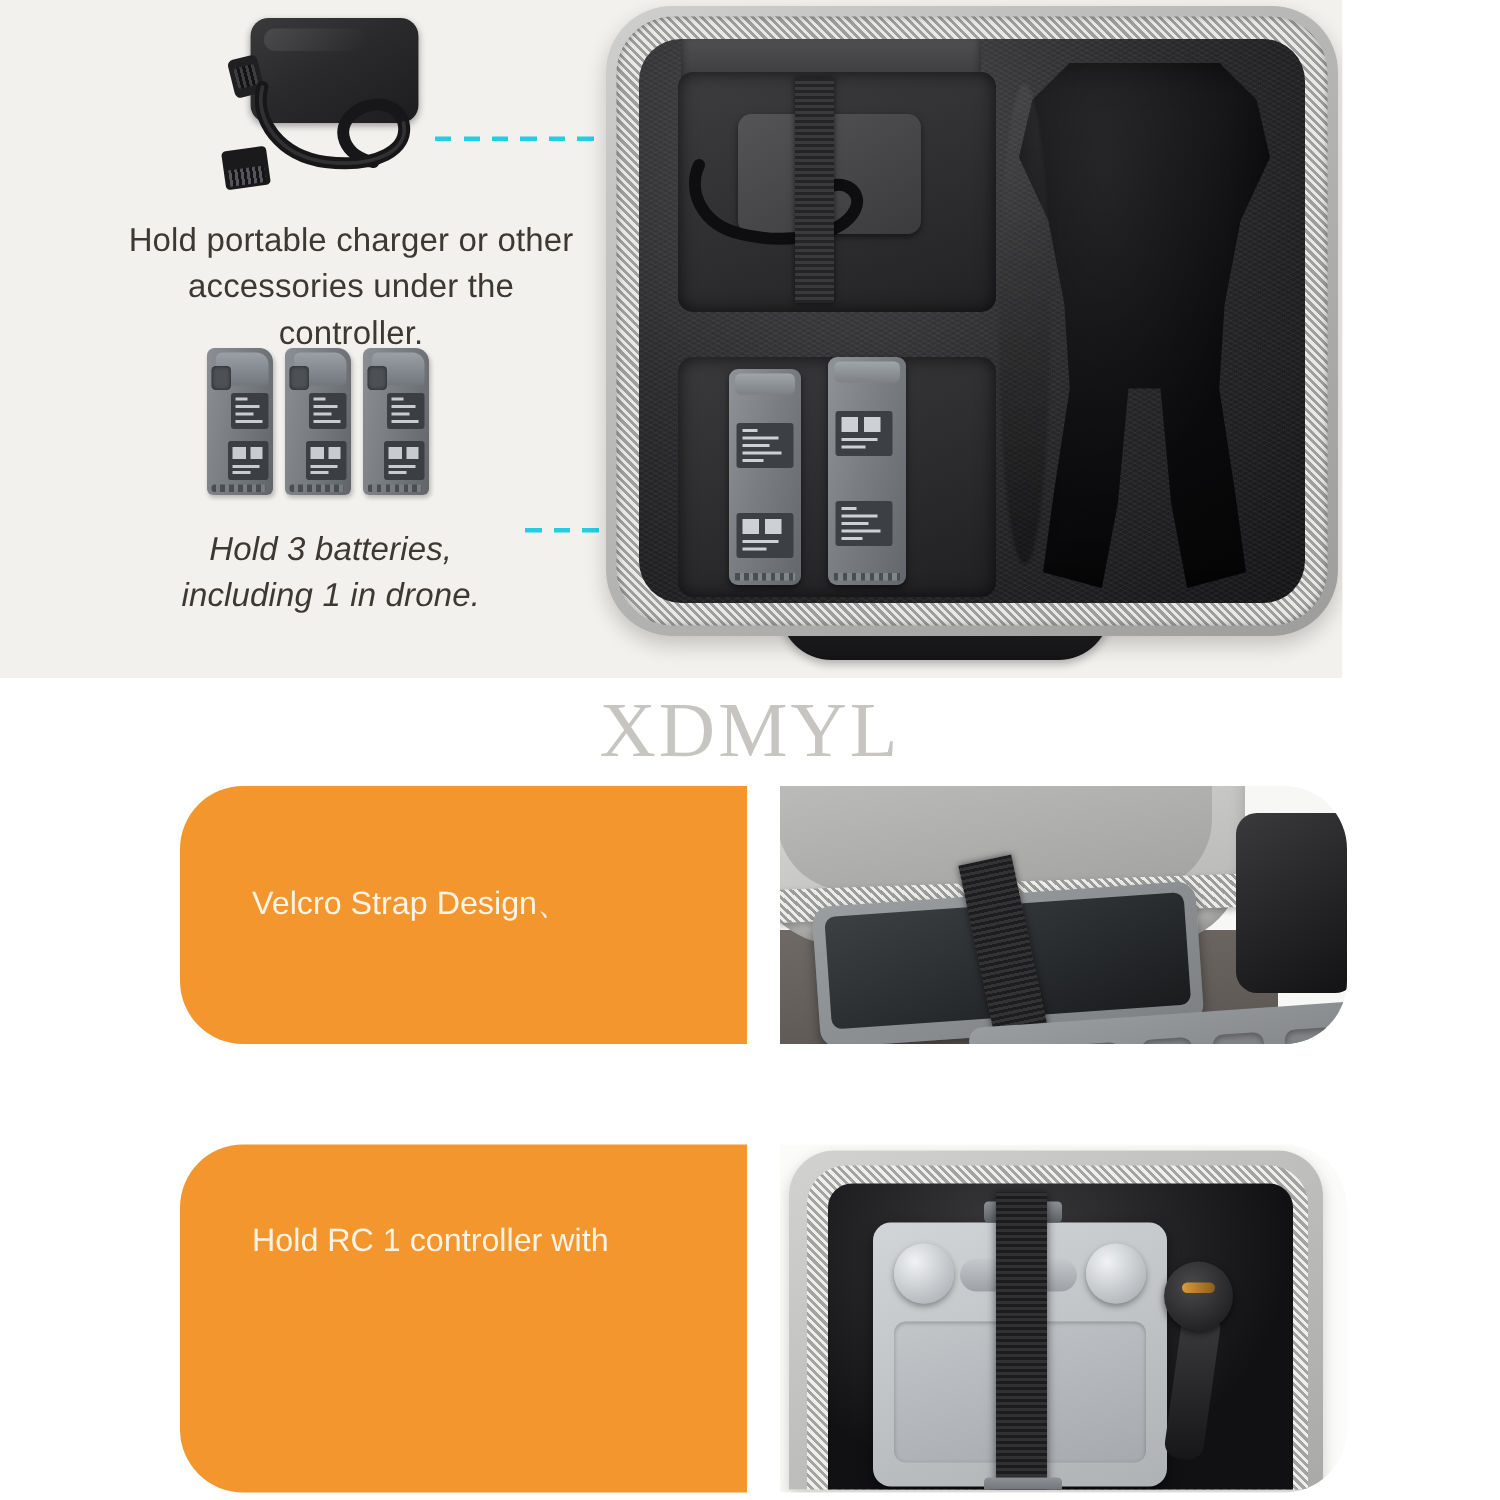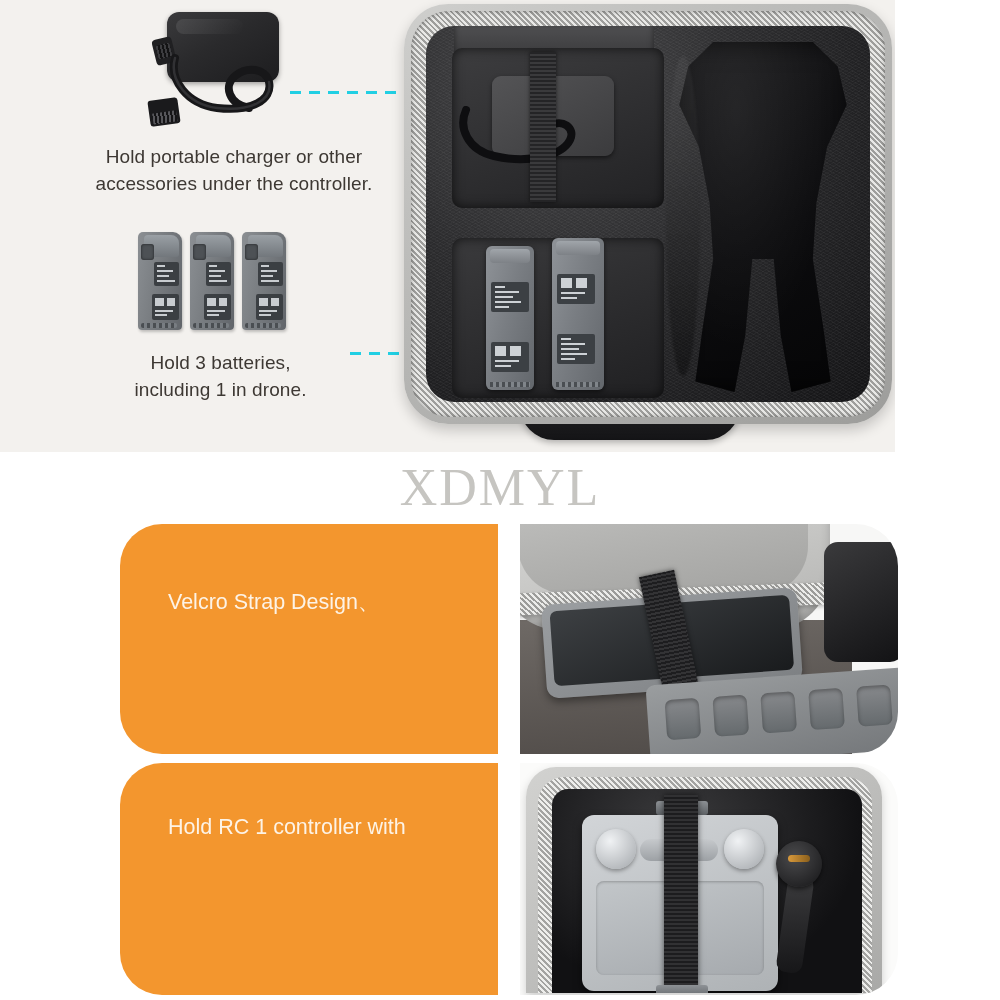--- a/index.html
+++ b/index.html
@@ -118,28 +118,28 @@
   .battery .bat-foot {
     position:absolute; left:3px; bottom:2px; width:36px; height:5px;
     background:repeating-linear-gradient(90deg,#4a4e52 0 3px,#787d82 3px 6px);
     border-radius:2px;
   }
 
   
   .caption {
     position: absolute;
     color: #3d3833;
-    font-size: 19px;
+    font-size: 22px;
     line-height: 1.42;
     letter-spacing: .1px;
     text-align: center;
     white-space: pre-line;
   }
   #cap-charger { left: 84px; top: 144px; width: 300px; }
-  #cap-battery { left: 118px; top: 350px; width: 205px; }
+  #cap-battery { left: 118px; top: 350px; width: 205px; font-style: italic; }
 
   
   .arrow {
     position: absolute;
     height: 12px;
     display: flex; align-items: center;
   }
   .arrow .dash {
     height: 3px; flex: 1;
     background: repeating-linear-gradient(90deg,
@@ -310,21 +310,21 @@
   .feature .panel-text .t2 { display:block; white-space: pre-line; }
 
   .feature .shot {
     position: absolute; top: 0; right: 0;
     height: 100%;
     background: #ffffff;
     overflow: hidden;
     border-radius: 0 42px 42px 0;
   }
 
-  #feature-velcro { left: 120px; top: 524px; width: 778px; height: 230px; }
+  #feature-velcro { left: 120px; top: 524px; width: 778px; height: 172px; }
   #feature-velcro .panel { width: 378px; }
   #feature-velcro .panel-text { top: 62px; }
   #feature-velcro .shot { width: 378px; }
 
   #feature-rc2 { left: 120px; top: 763px; width: 778px; height: 232px; }
   #feature-rc2 .panel { width: 378px; }
   #feature-rc2 .panel-text { top: 48px; }
   #feature-rc2 .shot { width: 378px; }
 
   

